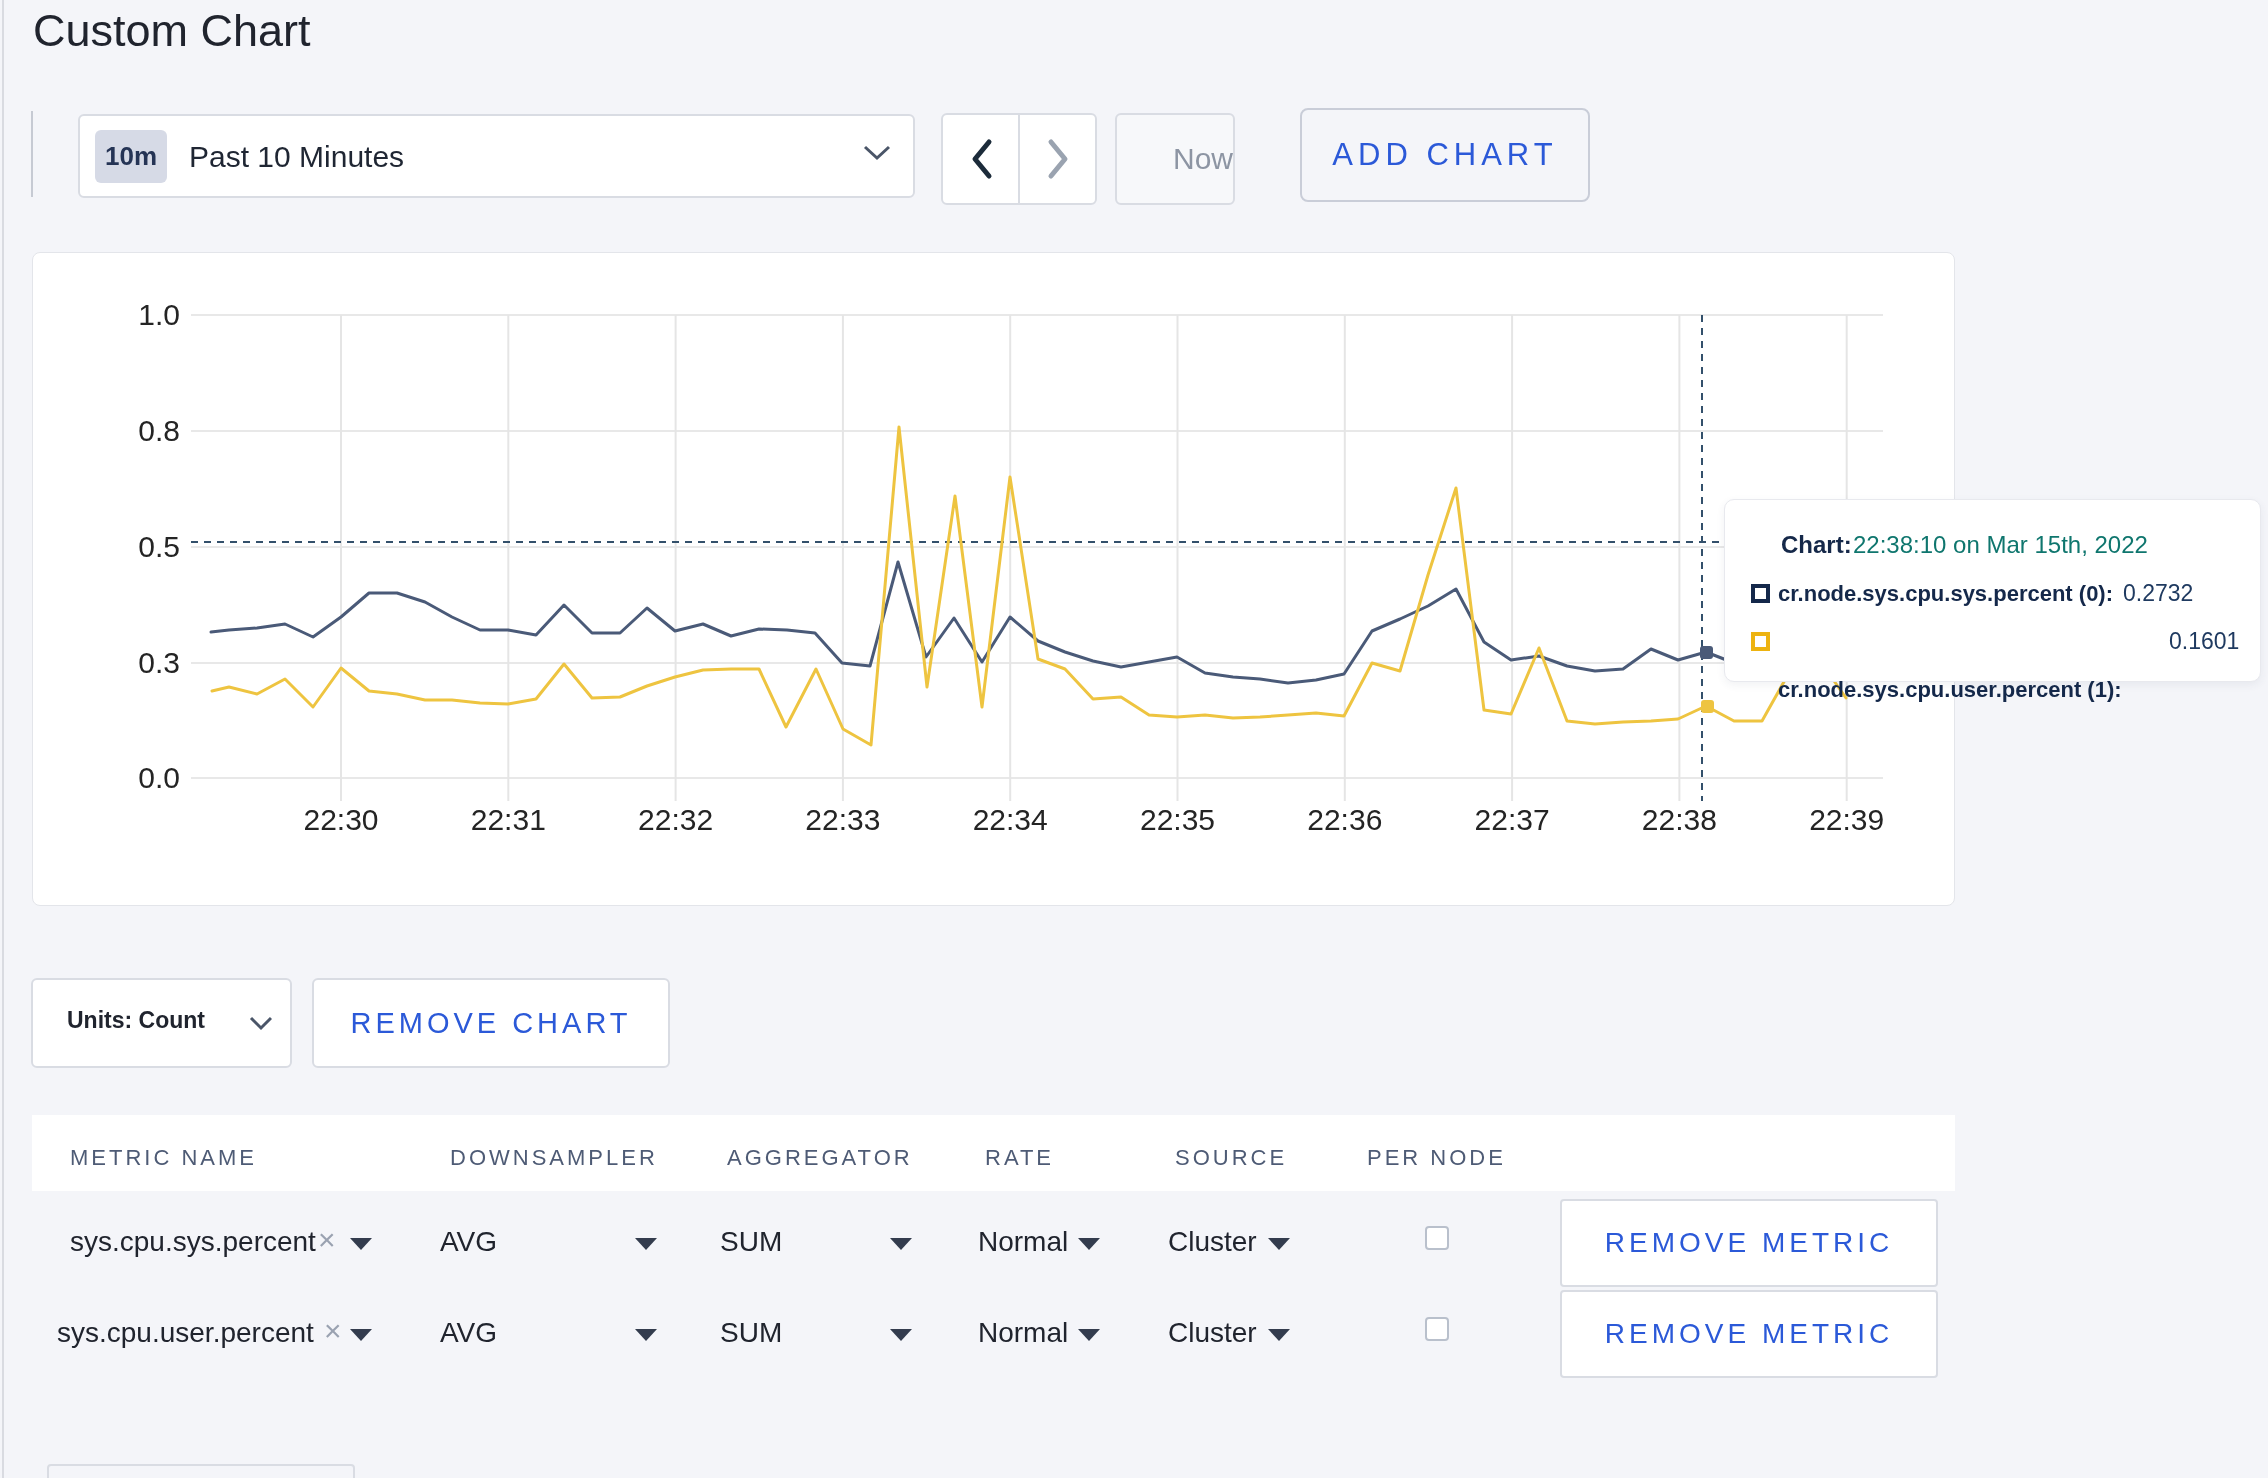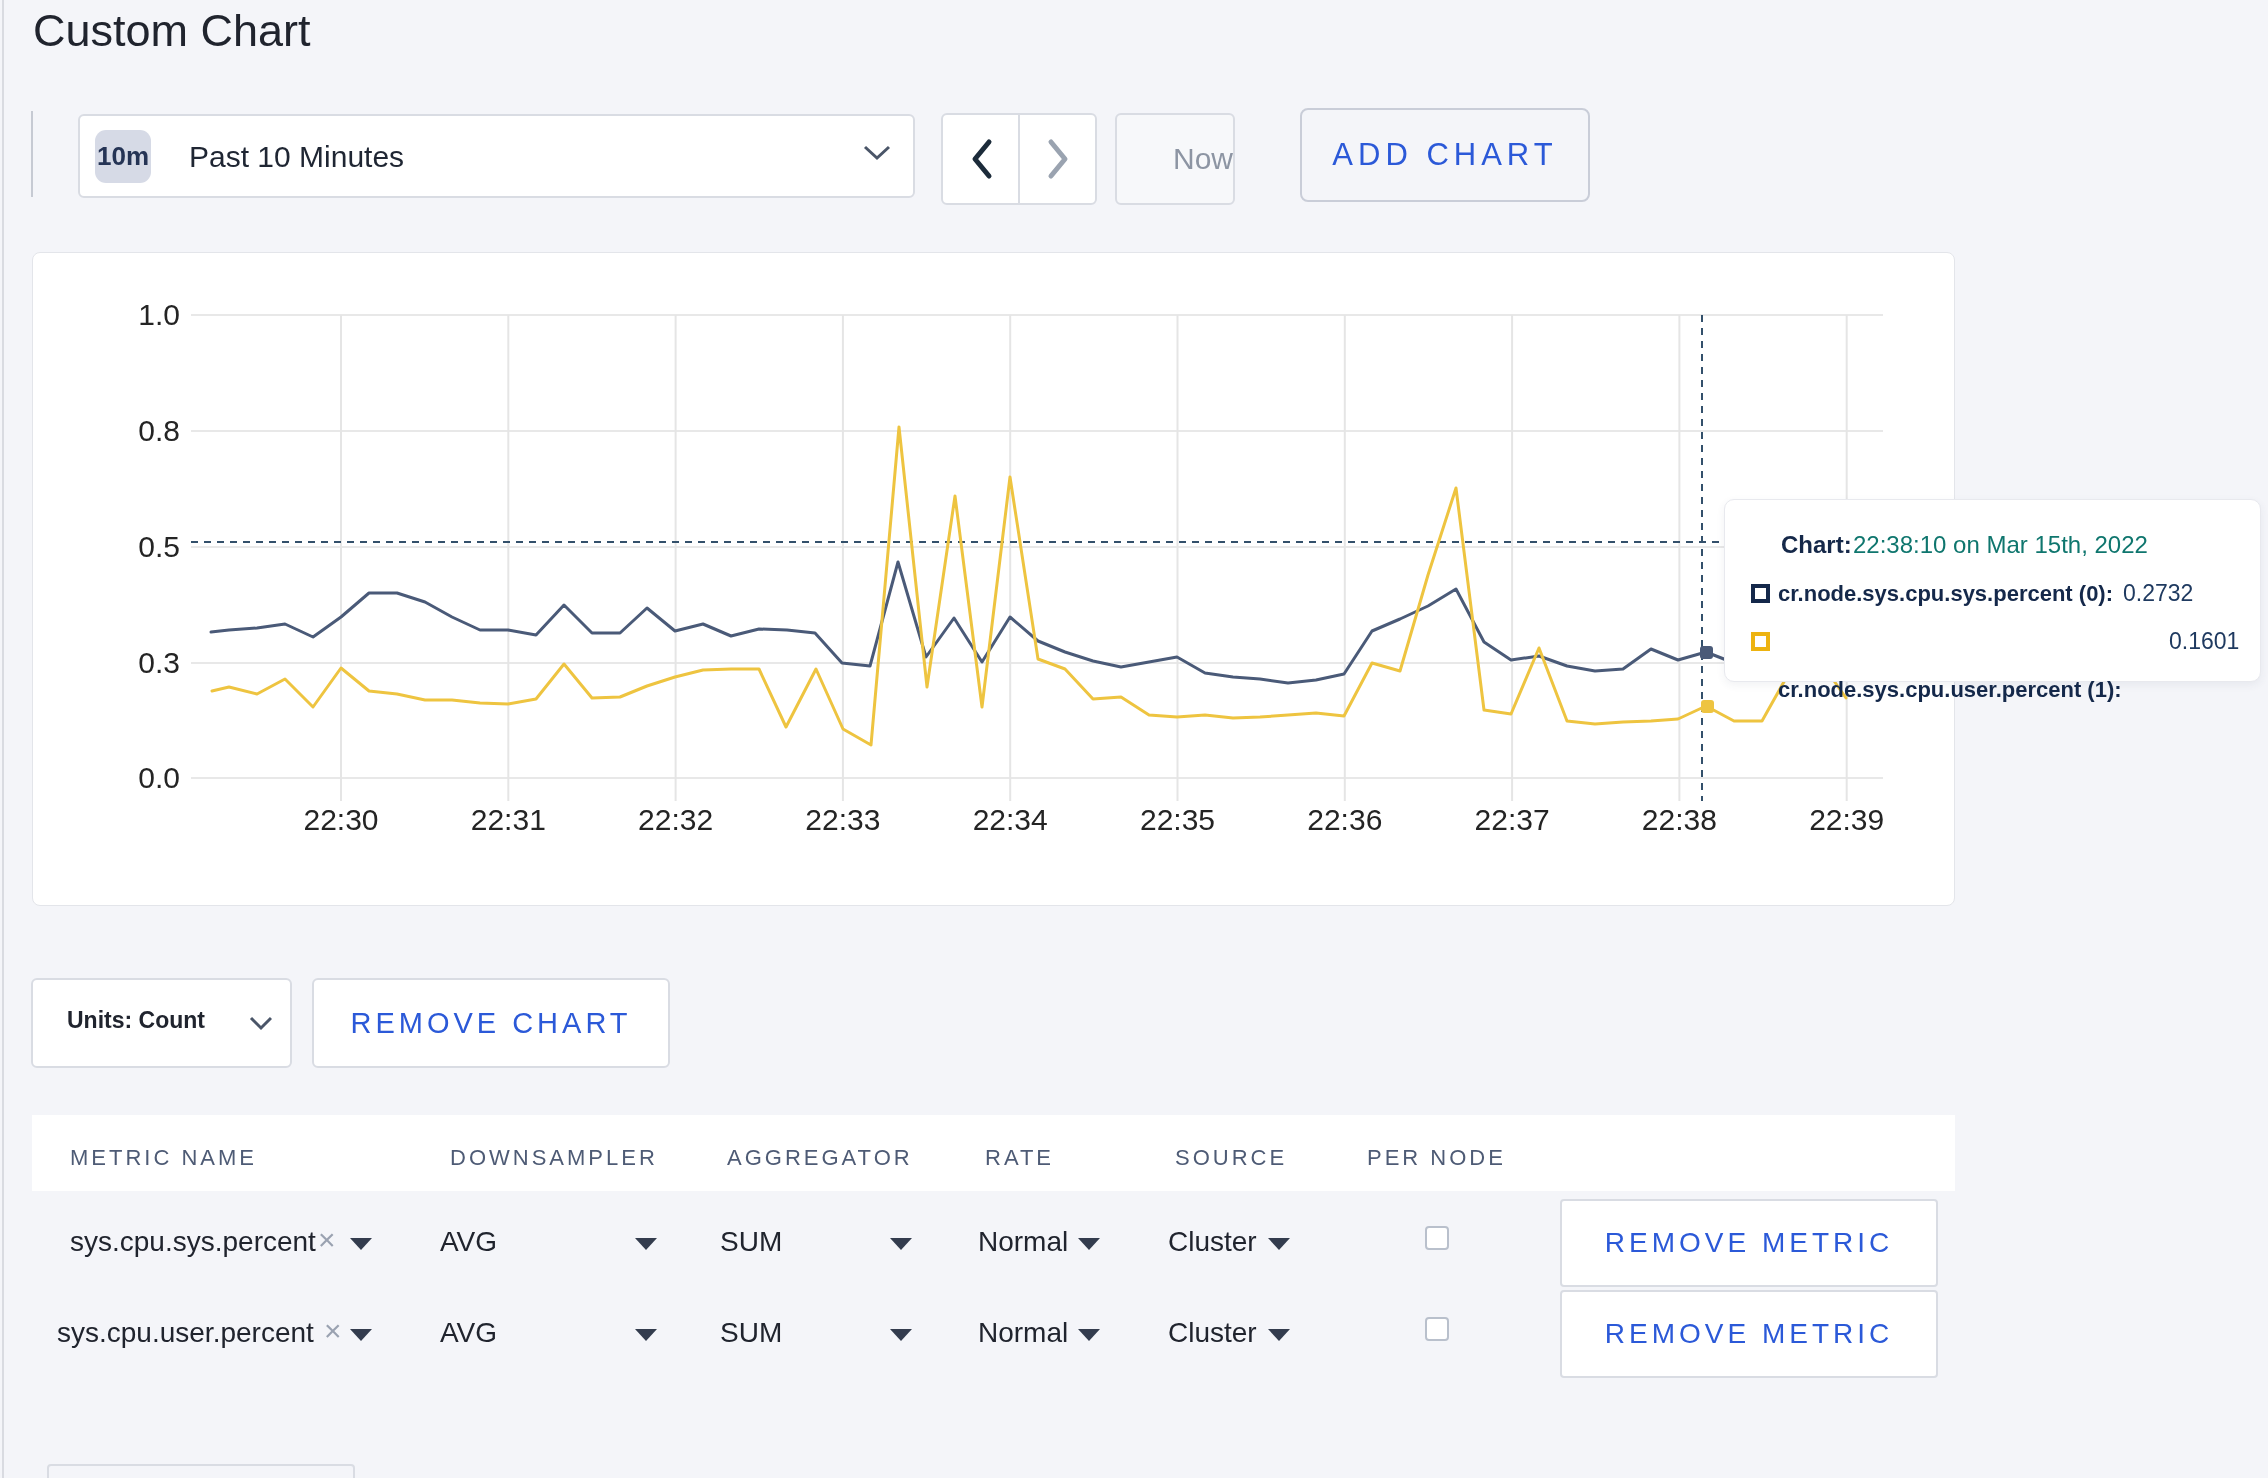--- a/index.html
+++ b/index.html
@@ -5,21 +5,21 @@
 html,body { width:2268px; height:1478px; background:#f4f5f9; font-family:"Liberation Sans", sans-serif; position:relative; overflow:hidden; }
 .abs { position:absolute; }
 .btn-blue { color:#2b59d8; letter-spacing:4px; }
 </style></head>
 <body>
 <div class="abs" style="left:2px;top:0;width:2px;height:1478px;background:#d9dbe1;"></div>
 <div class="abs" style="left:33px;top:5px;font-size:45px;color:#20242e;">Custom Chart</div>
 
 <div class="abs" style="left:31px;top:111px;width:2px;height:86px;background:#c6cad3;"></div>
 <div class="abs" style="left:78px;top:114px;width:837px;height:84px;background:#fff;border:2px solid #d9dce3;border-radius:6px;"></div>
-<div class="abs" style="left:95px;top:130px;width:56px;height:53px;background:#d6dae6;border-radius:11px;font-weight:bold;font-size:26px;color:#253455;text-align:center;line-height:53px;">10m</div>
+<div class="abs" style="left:95px;top:130px;width:72px;height:53px;background:#d6dae6;border-radius:6px;font-weight:bold;font-size:26px;color:#253455;text-align:center;line-height:53px;">10m</div>
 <div class="abs" style="left:189px;top:140px;font-size:30px;color:#1f2633;">Past 10 Minutes</div>
 <svg class="abs" style="left:862px;top:143px" width="30" height="20">
     <path d="M3 4 L15 15 L27 4" stroke="#4a5568" stroke-width="3" fill="none"></path>
   </svg>
 
 <div class="abs" style="left:941px;top:113px;width:156px;height:92px;background:#fff;border:2px solid #d9dce3;border-radius:6px;"></div>
 <div class="abs" style="left:1018px;top:115px;width:2px;height:88px;background:#d9dce3;"></div>
 <svg class="abs" style="left:968px;top:138px" width="26" height="42">
     <path d="M21 4 L7 21 L21 38" stroke="#1c2b3a" stroke-width="5" fill="none" stroke-linecap="round" stroke-linejoin="round"></path>
   </svg>

